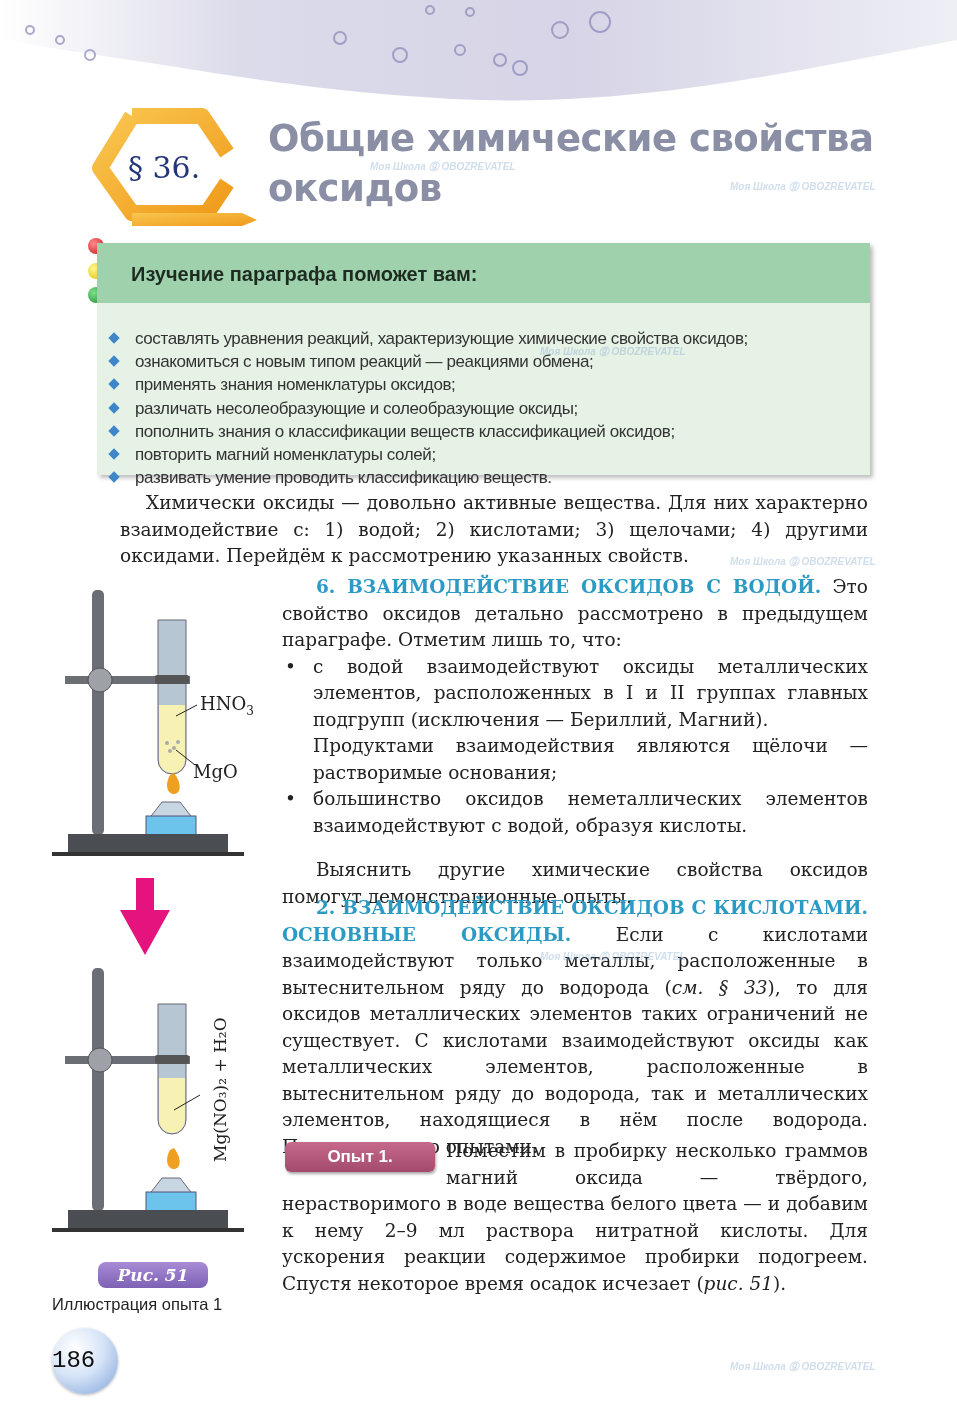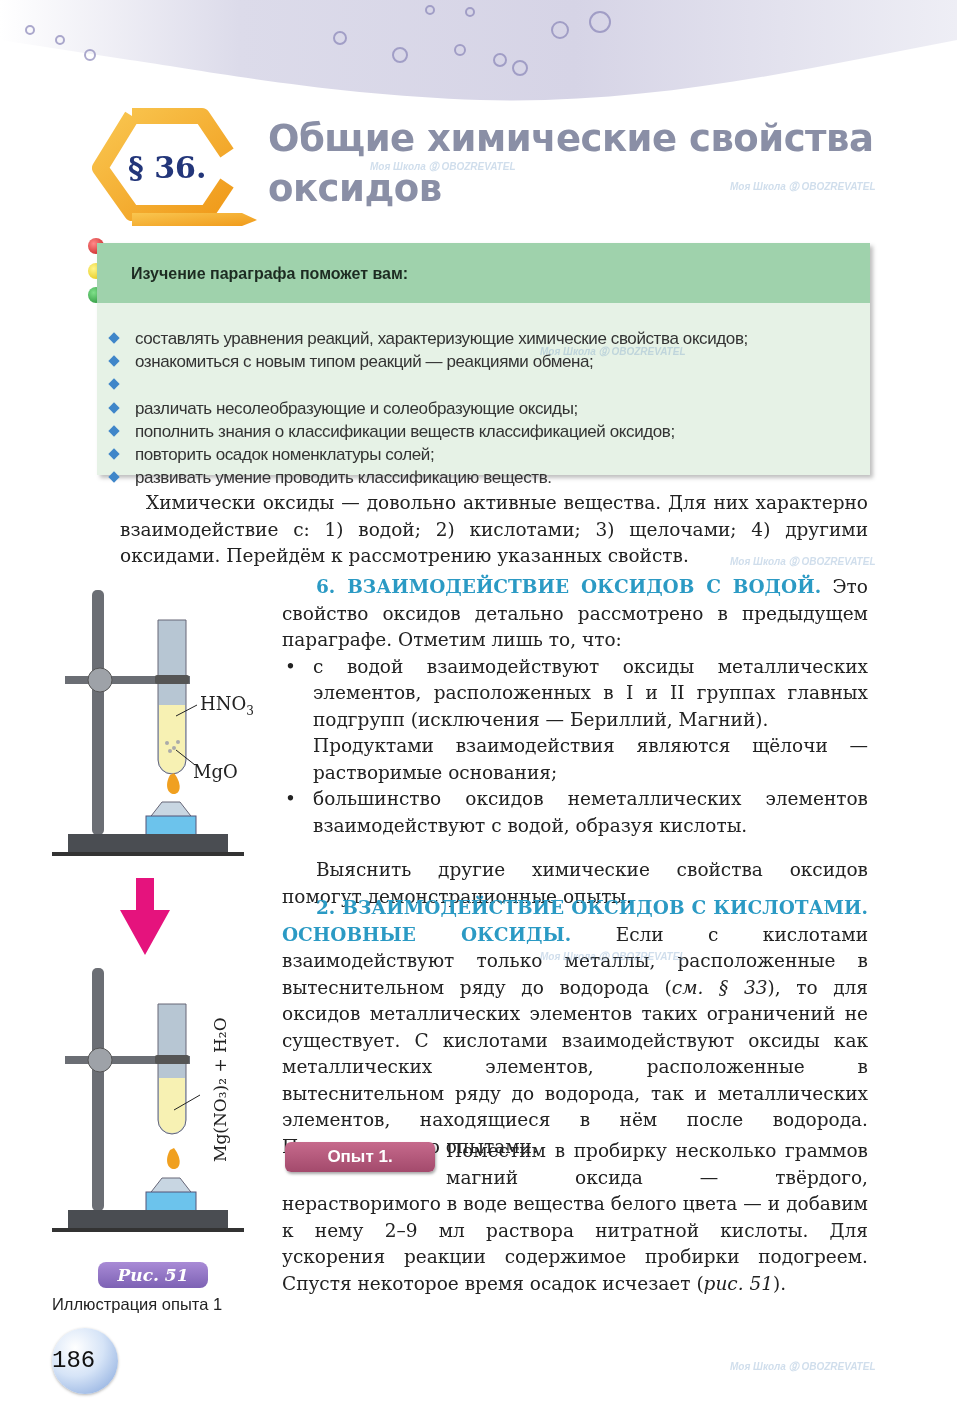--- a/index.html
+++ b/index.html
@@ -8,33 +8,33 @@
     background: #ffffff;
     font-family: "DejaVu Serif", serif;
     color: #222;
   }
   .header-bg {
     position: absolute; left: 0; top: 0; width: 957px; height: 110px;
   }
   .title-badge { position: absolute; left: 92px; top: 108px; width: 170px; height: 120px; }
   .section-num {
     position: absolute; left: 128px; top: 150px; font-family: "DejaVu Serif", serif;
-    font-size: 30px; color: #23367a; font-weight: bold; text-align: right;
+    font-size: 30px; color: #23367a; font-weight: normal; text-align: right;
   }
   .page-title {
     position: absolute; left: 268px; top: 114px; font-family: "DejaVu Sans", sans-serif;
     font-size: 37px; line-height: 50px; color: #8a8fa6; font-weight: 700; letter-spacing: -0.5px;
   }
   .goals-box {
     position: absolute; left: 97px; top: 243px; width: 773px; height: 232px;
     background: #e6f2e6; box-shadow: 3px 3px 4px rgba(0,0,0,0.25);
   }
   .goals-head {
     height: 60px; background: #9fd2ac;
-    font-family: "Liberation Sans", sans-serif; font-weight: bold; font-size: 16px;
+    font-family: "Liberation Sans", sans-serif; font-weight: bold; font-size: 20px;
     color: #1d2b22; line-height: 62px; padding-left: 34px;
   }
   .dot { position: absolute; left: 88px; width: 16px; height: 16px; border-radius: 50%; }
   .goals-list { list-style: none; margin: 4px; padding: 20px 0 0 0; }
   .goals-list li {
     position: relative; padding-left: 34px; height: 23.2px; line-height: 23px;
     font-family: "Liberation Sans", sans-serif; font-size: 17px; color: #333; letter-spacing: -0.4px;
     white-space: nowrap;
   }
   .diamond {
@@ -124,24 +124,24 @@
 </div>
 
 <span class="dot" style="top:238px;background:radial-gradient(circle at 35% 35%,#ff8a8a,#c21515);"></span>
 <span class="dot" style="top:263px;background:radial-gradient(circle at 35% 35%,#fff58a,#e0c20a);"></span>
 <span class="dot" style="top:287px;background:radial-gradient(circle at 35% 35%,#7fe08a,#1e8a30);"></span>
 <div class="goals-box">
   <div class="goals-head">Изучение параграфа поможет вам:</div>
   <ul class="goals-list">
     <li><span class="diamond"></span><span>составлять уравнения реакций, характеризующие химические свойства оксидов;</span></li>
     <li><span class="diamond"></span><span>ознакомиться с новым типом реакций — реакциями обмена;</span></li>
-    <li><span class="diamond"></span></li>
+    <li><span class="diamond"></span><span>применять знания номенклатуры оксидов;</span></li>
     <li><span class="diamond"></span><span>различать несолеобразующие и солеобразующие оксиды;</span></li>
     <li><span class="diamond"></span><span>пополнить знания о классификации веществ классификацией оксидов;</span></li>
-    <li><span class="diamond"></span><span>повторить осадок номенклатуры солей;</span></li>
+    <li><span class="diamond"></span><span>повторить магний номенклатуры солей;</span></li>
     <li><span class="diamond"></span><span>развивать умение проводить классификацию веществ.</span></li>
   </ul>
 </div>
 
 <div class="body-text intro">Химически оксиды — довольно активные вещества. Для них характерно взаимодействие с: 1) водой; 2) кислотами; 3) щелочами; 4) другими оксидами. Перейдём к рассмотрению указанных свойств.</div>
 
 <div class="body-text col" style="top:574px;">
   <div style="text-indent:34px;"><span class="h-blue">6. ВЗАИМОДЕЙСТВИЕ ОКСИДОВ С ВОДОЙ.</span><span> Это свойство оксидов детально рассмотрено в предыдущем параграфе. Отметим лишь то, что:</span></div>
   <div class="bullet"><span class="bdot">•</span><span>с водой взаимодействуют оксиды металлических элементов, расположенных в I и II группах главных подгрупп (исключения — Бериллий, Магний).</span><div style="text-indent:0;">Продуктами взаимодействия являются щёлочи — растворимые основания;</div></div>
   <div class="bullet"><span class="bdot">•</span><span>большинство оксидов неметаллических элементов взаимодействуют с водой, образуя кислоты.</span></div>

